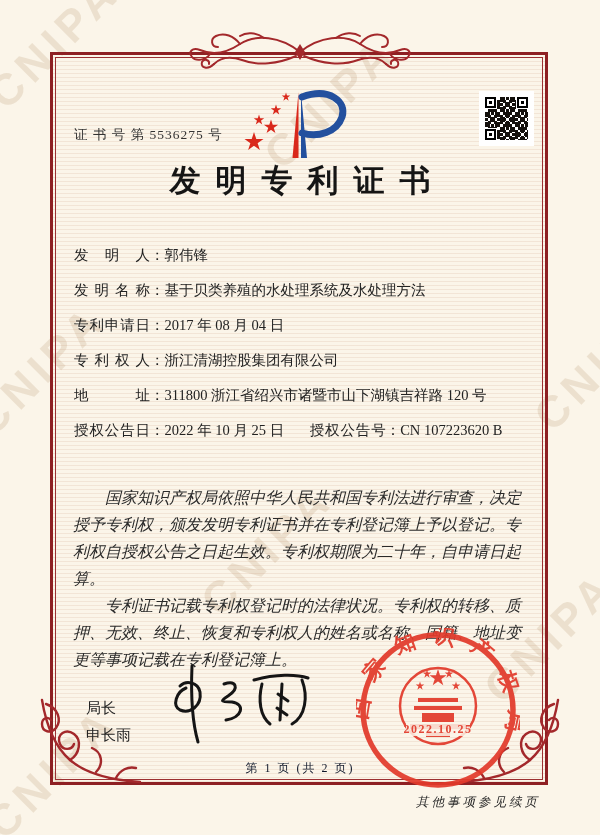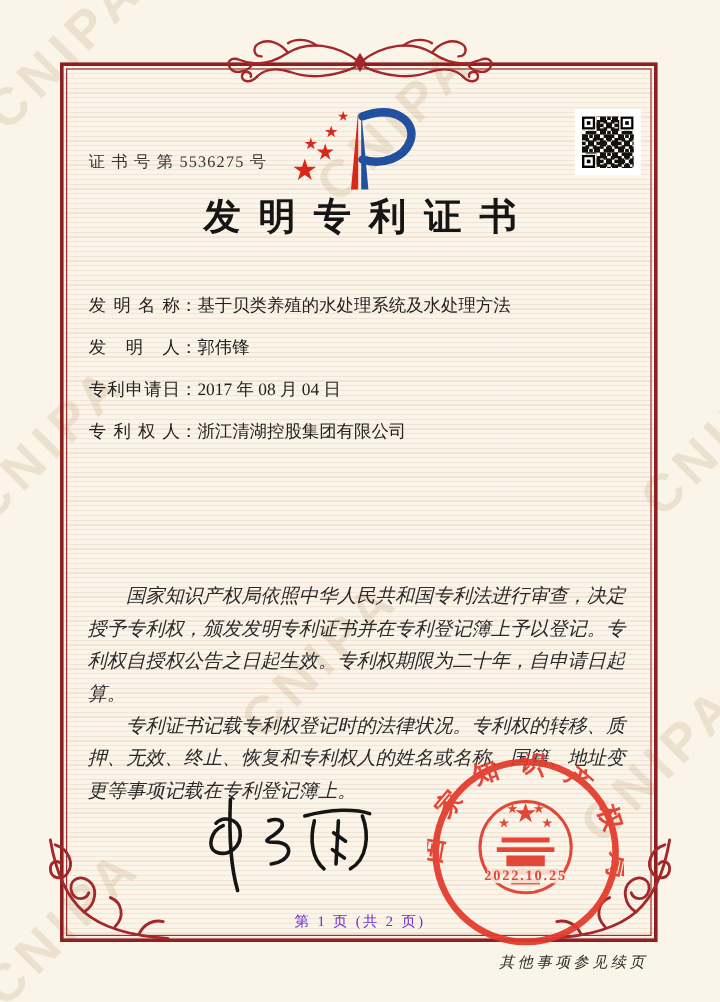--- a/index.html
+++ b/index.html
@@ -78,21 +78,21 @@
   }
   .body-text p{ margin:0; text-indent:2em; }
 
   .director{ position:absolute; z-index:2; left:86px; top:695px; font-size:15px; line-height:27px; }
   .sig{ position:absolute; z-index:2; left:158px; top:658px; }
 
   .seal{ position:absolute; z-index:4; left:356px; top:628px; }
 
   .page-no{
     position:absolute; z-index:2; left:0; top:760px; width:600px;
-    text-align:center; font-size:12px; color:#6d28d9; letter-spacing:2px;
+    text-align:center; font-size:12px; color:#0f172a; letter-spacing:2px;
   }
   .foot-note{
     position:absolute; z-index:2; left:0; top:794px; width:540px;
     text-align:right; font-size:12.5px; color:#2a2a2a; letter-spacing:3px;
     font-style:italic;
   }
 </style>
 </head>
 <body>
 
@@ -170,38 +170,49 @@
     <div class="qr-noise"></div>
     <div class="finder f-tl"></div>
     <div class="finder f-tr"></div>
     <div class="finder f-bl"></div>
   </div>
 
   <div class="title">发明专利证书</div>
 
   <div class="fields">
     <div class="field-row">
+      <span class="flabel">发明人</span><span class="fcolon">：</span><span class="fvalue">郭伟锋</span>
+    </div>
+    <div class="field-row">
       <span class="flabel">发明名称</span><span class="fcolon">：</span><span class="fvalue">基于贝类养殖的水处理系统及水处理方法</span>
     </div>
     <div class="field-row">
-      <span class="flabel">发明人</span><span class="fcolon">：</span><span class="fvalue">郭伟锋</span>
-    </div>
-    <div class="field-row">
       <span class="flabel">专利申请日</span><span class="fcolon">：</span><span class="fvalue">2017 年 08 月 04 日</span>
     </div>
     <div class="field-row">
       <span class="flabel">专利权人</span><span class="fcolon">：</span><span class="fvalue">浙江清湖控股集团有限公司</span>
+    </div>
+    <div class="field-row">
+      <span class="flabel">地址</span><span class="fcolon">：</span><span class="fvalue">311800 浙江省绍兴市诸暨市山下湖镇吉祥路 120 号</span>
+    </div>
+    <div class="field-row">
+      <span class="fgroup g1"><span class="flabel">授权公告日</span><span class="fcolon">：</span><span class="fvalue">2022 年 10 月 25 日</span></span>
+      <span class="fgroup"><span class="flabel">授权公告号</span><span class="fcolon">：</span><span class="fvalue">CN 107223620 B</span></span>
     </div>
   </div>
 
   <div class="body-text">
     <p>国家知识产权局依照中华人民共和国专利法进行审查，决定授予专利权，颁发发明专利证书并在专利登记簿上予以登记。专利权自授权公告之日起生效。专利权期限为二十年，自申请日起算。</p>
     <p>专利证书记载专利权登记时的法律状况。专利权的转移、质押、无效、终止、恢复和专利权人的姓名或名称、国籍、地址变更等事项记载在专利登记簿上。</p>
   </div>
 
+  <div class="director">
+    <div>局长</div>
+    <div>申长雨</div>
+  </div>
 
   <div class="sig">
     <svg width="160" height="90" viewBox="0 0 160 90">
       <g fill="none" stroke="#151515" stroke-width="3" stroke-linecap="round">
         <path d="M28,30 C18,34 14,48 22,52 C32,56 44,48 42,34 C40,24 28,22 22,28"></path>
         <path d="M34,8 C33,32 33,60 40,84"></path>
         <path d="M66,26 C78,22 82,30 70,38 C62,43 62,44 74,44 C88,46 84,60 68,62"></path>
         <path d="M96,22 C118,16 138,16 150,20"></path>
         <path d="M104,26 C100,42 102,58 112,66"></path>
         <path d="M144,22 C150,38 148,58 134,66"></path>

